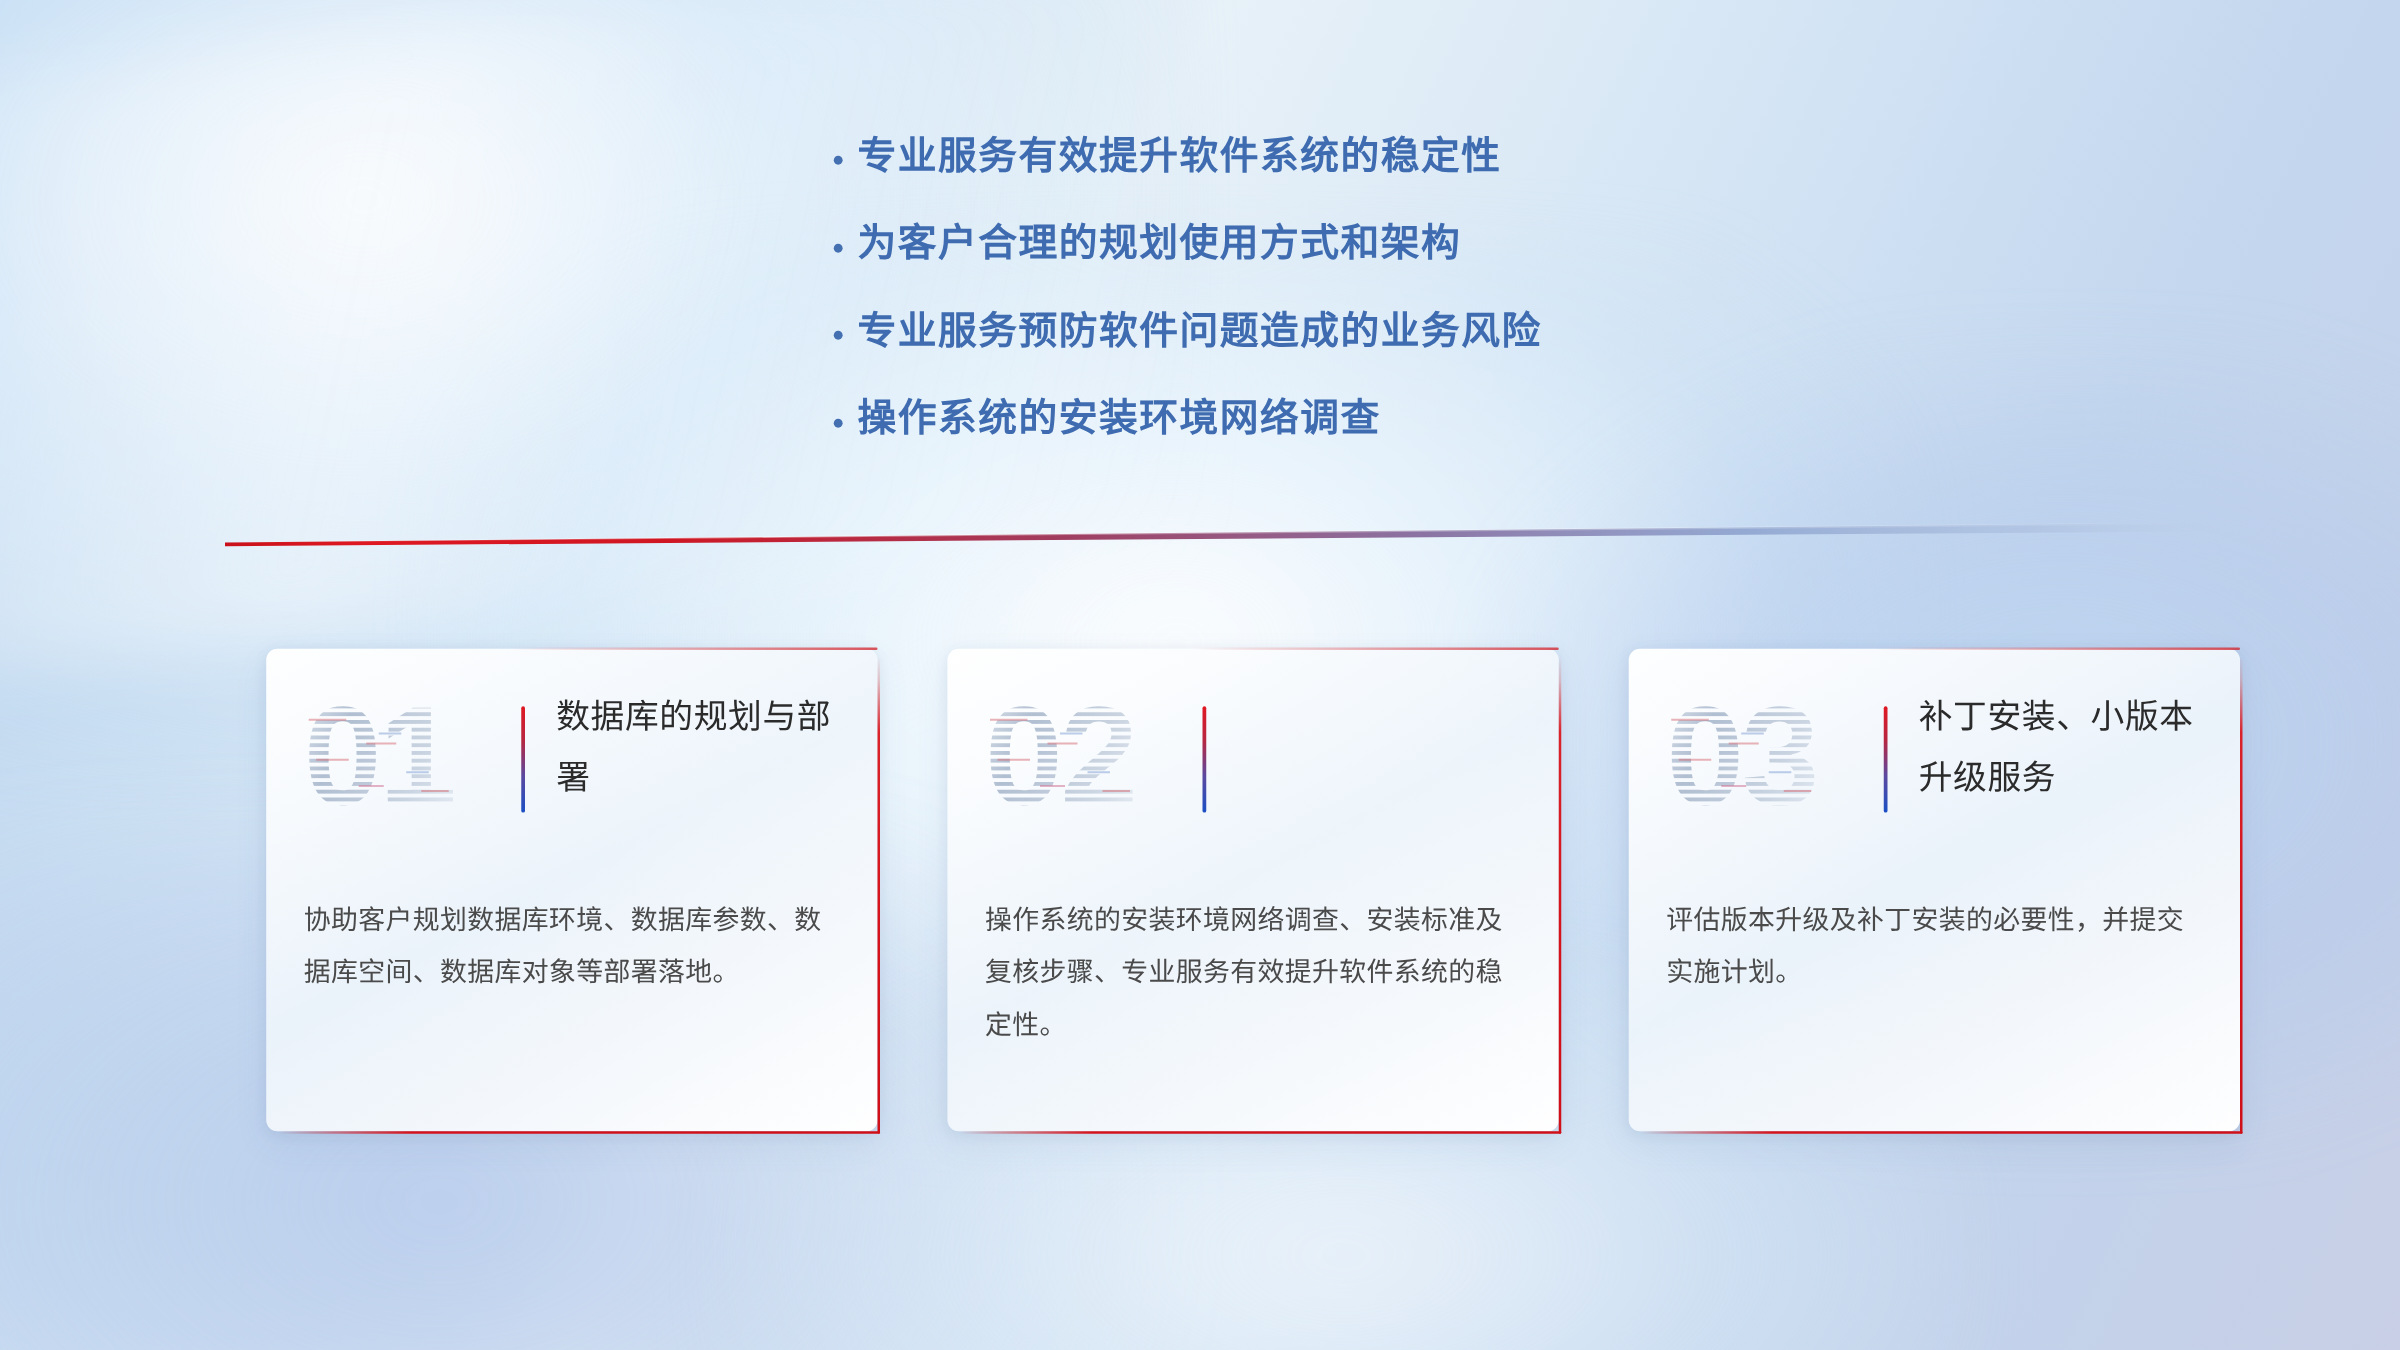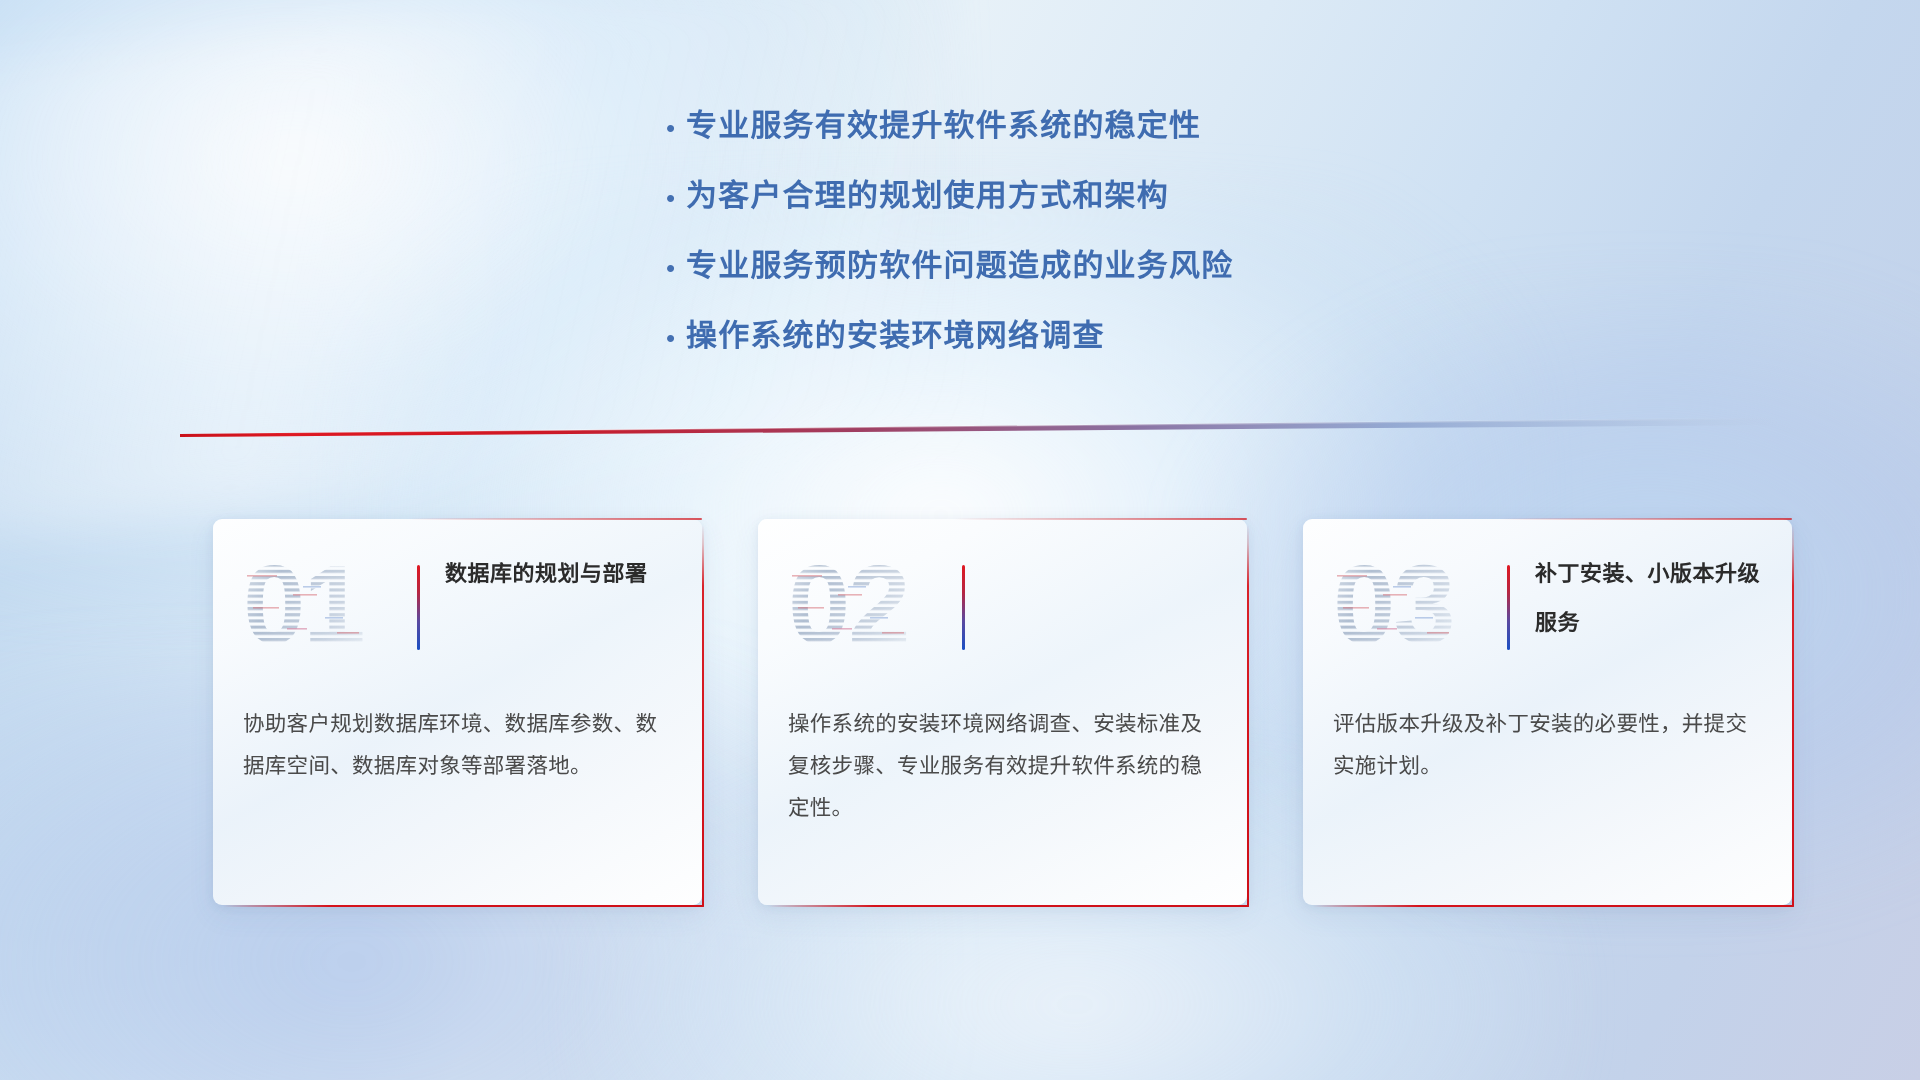--- a/index.html
+++ b/index.html
@@ -252,31 +252,31 @@
     width: 3px;
     height: 85px;
     border-radius: 2px;
     background: linear-gradient(180deg, #e01822 0%, #b72641 32%, #5a49a0 66%, #1a4fc4 100%);
   }
   .card-title {
     position: absolute;
     left: 232px;
     top: 30px;
     width: 240px;
-    font-size: 22px;
+    font-size: 27px;
     line-height: 49px;
     color: #2b2b2b;
-    font-weight: 700;
+    font-weight: 400;
     letter-spacing: 0.5px;
   }
   .card-body {
     position: absolute;
     left: 30px;
     right: 28px;
-    top: 184px;
+    top: 196px;
     font-size: 21.5px;
     line-height: 42px;
     color: #4a4a4a;
     letter-spacing: 0.3px;
   }
 </style>
 </head>
 <body>
 
 <div class="bg-root">

